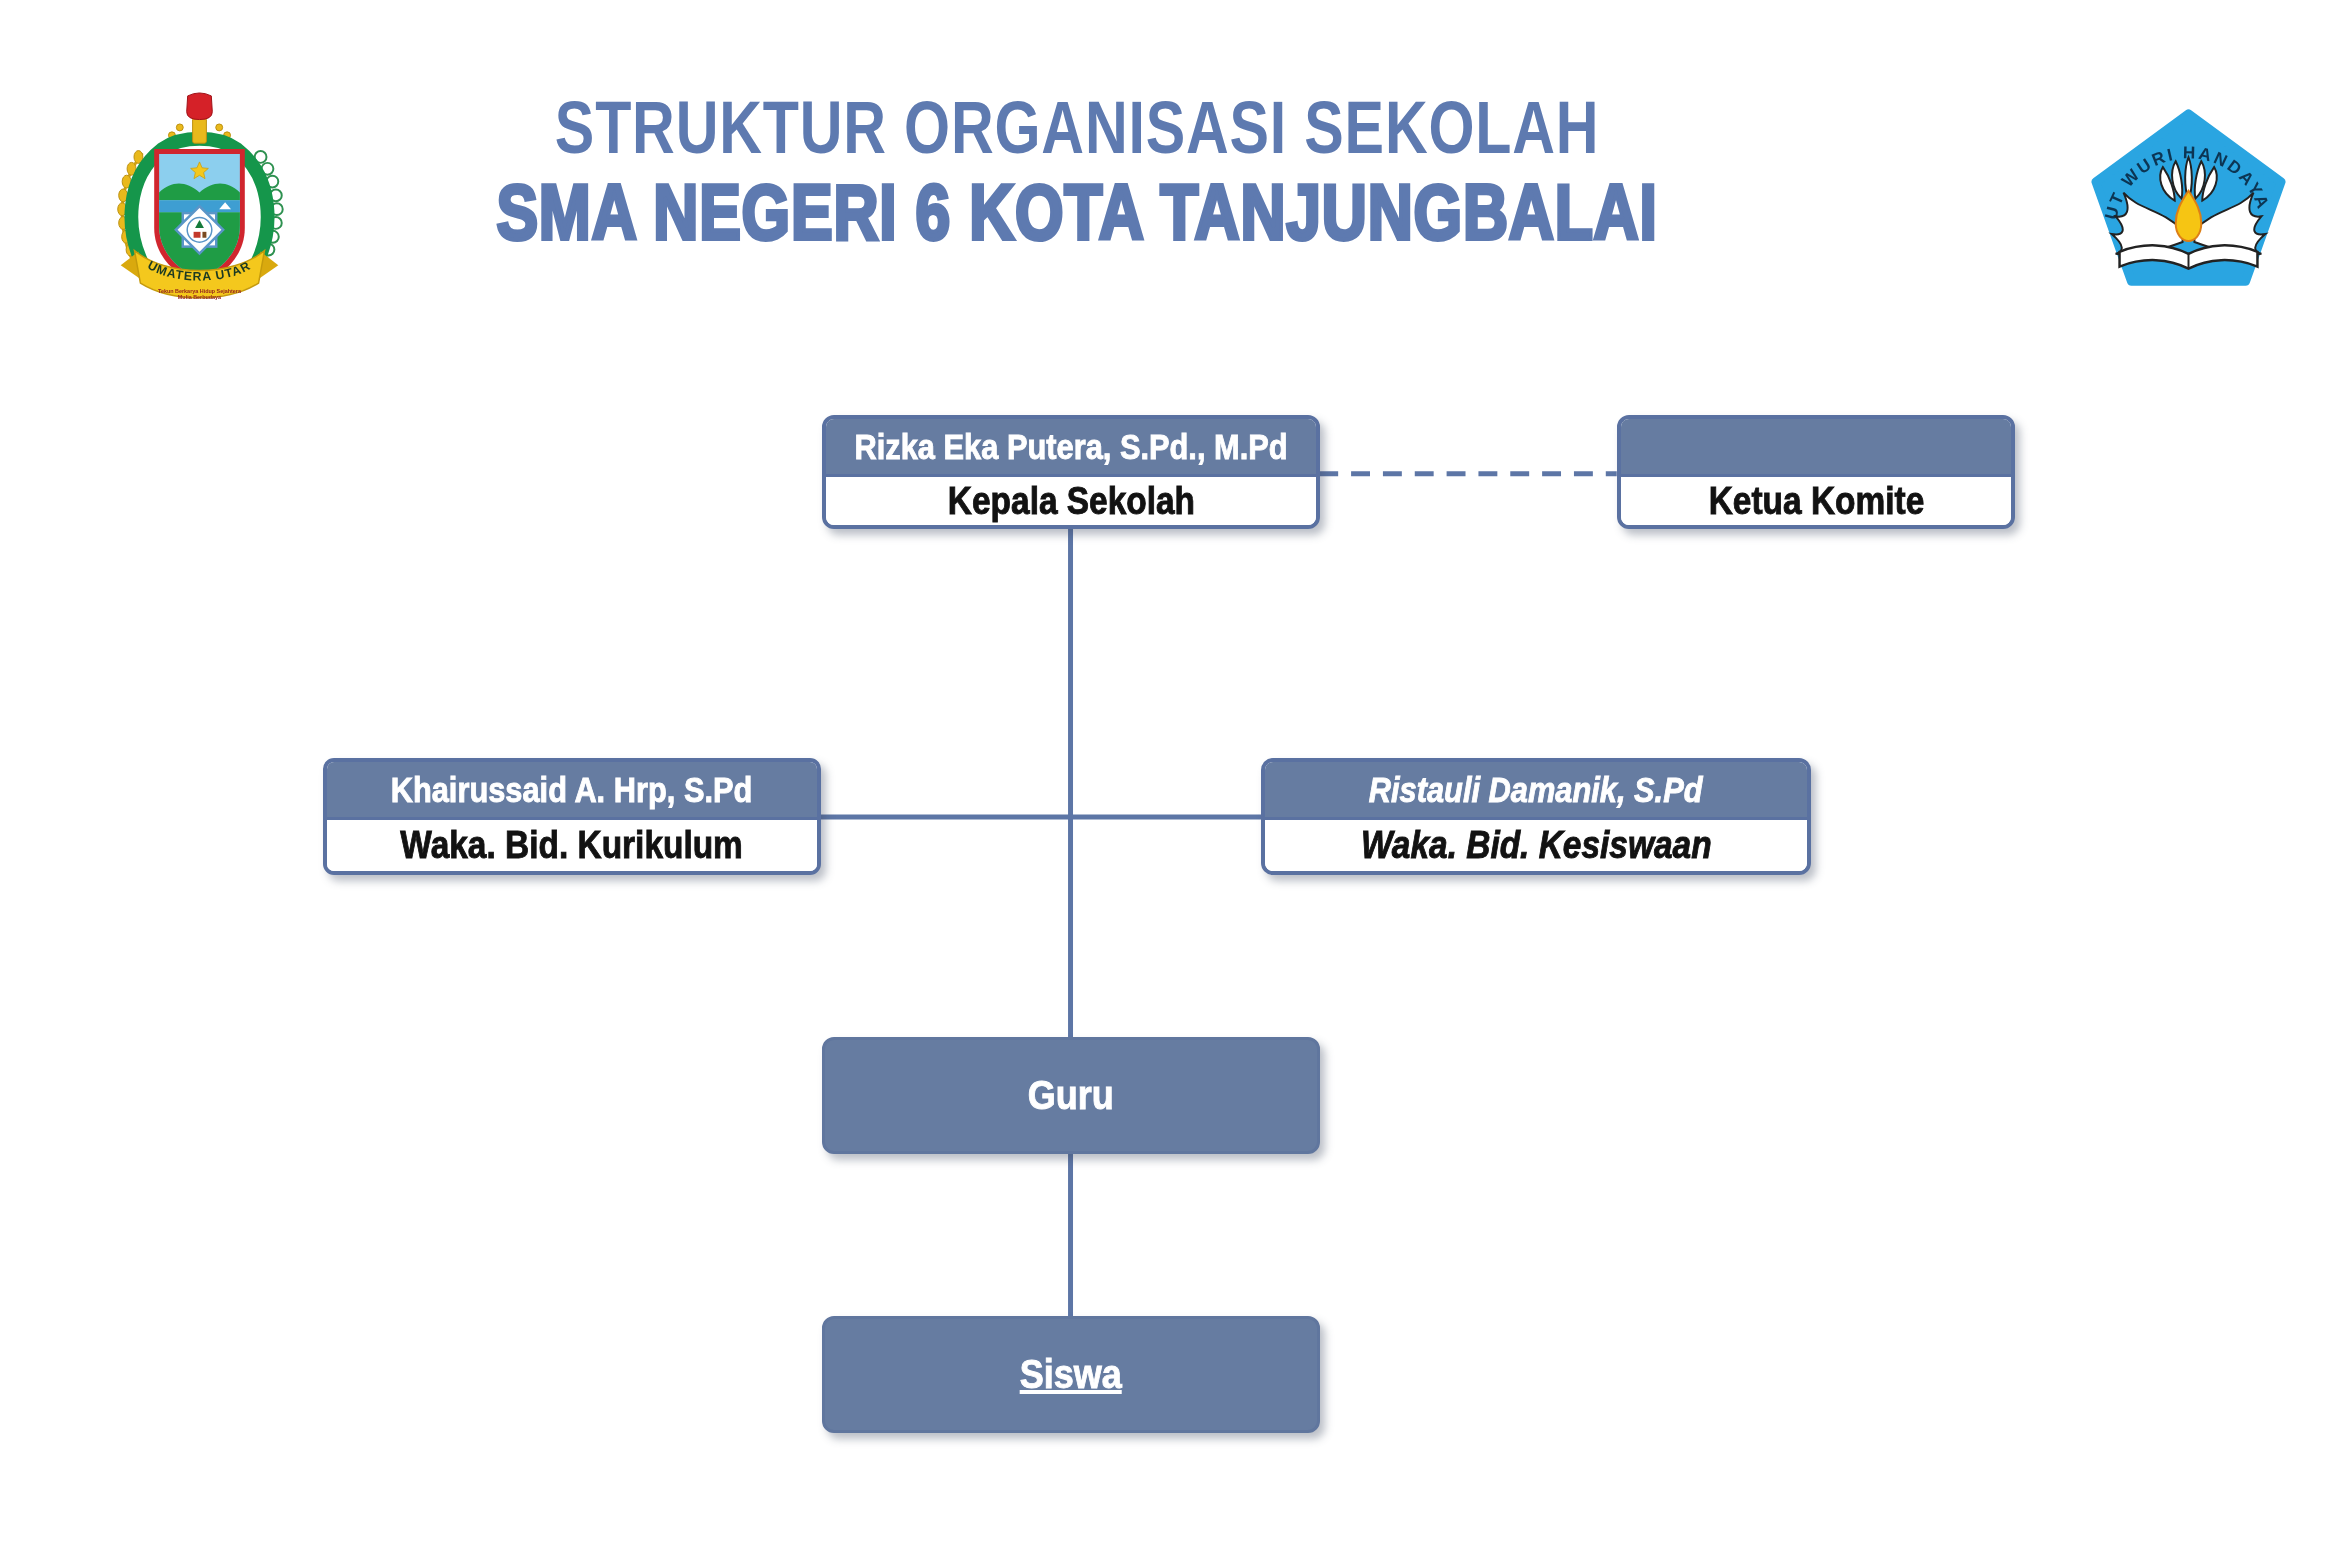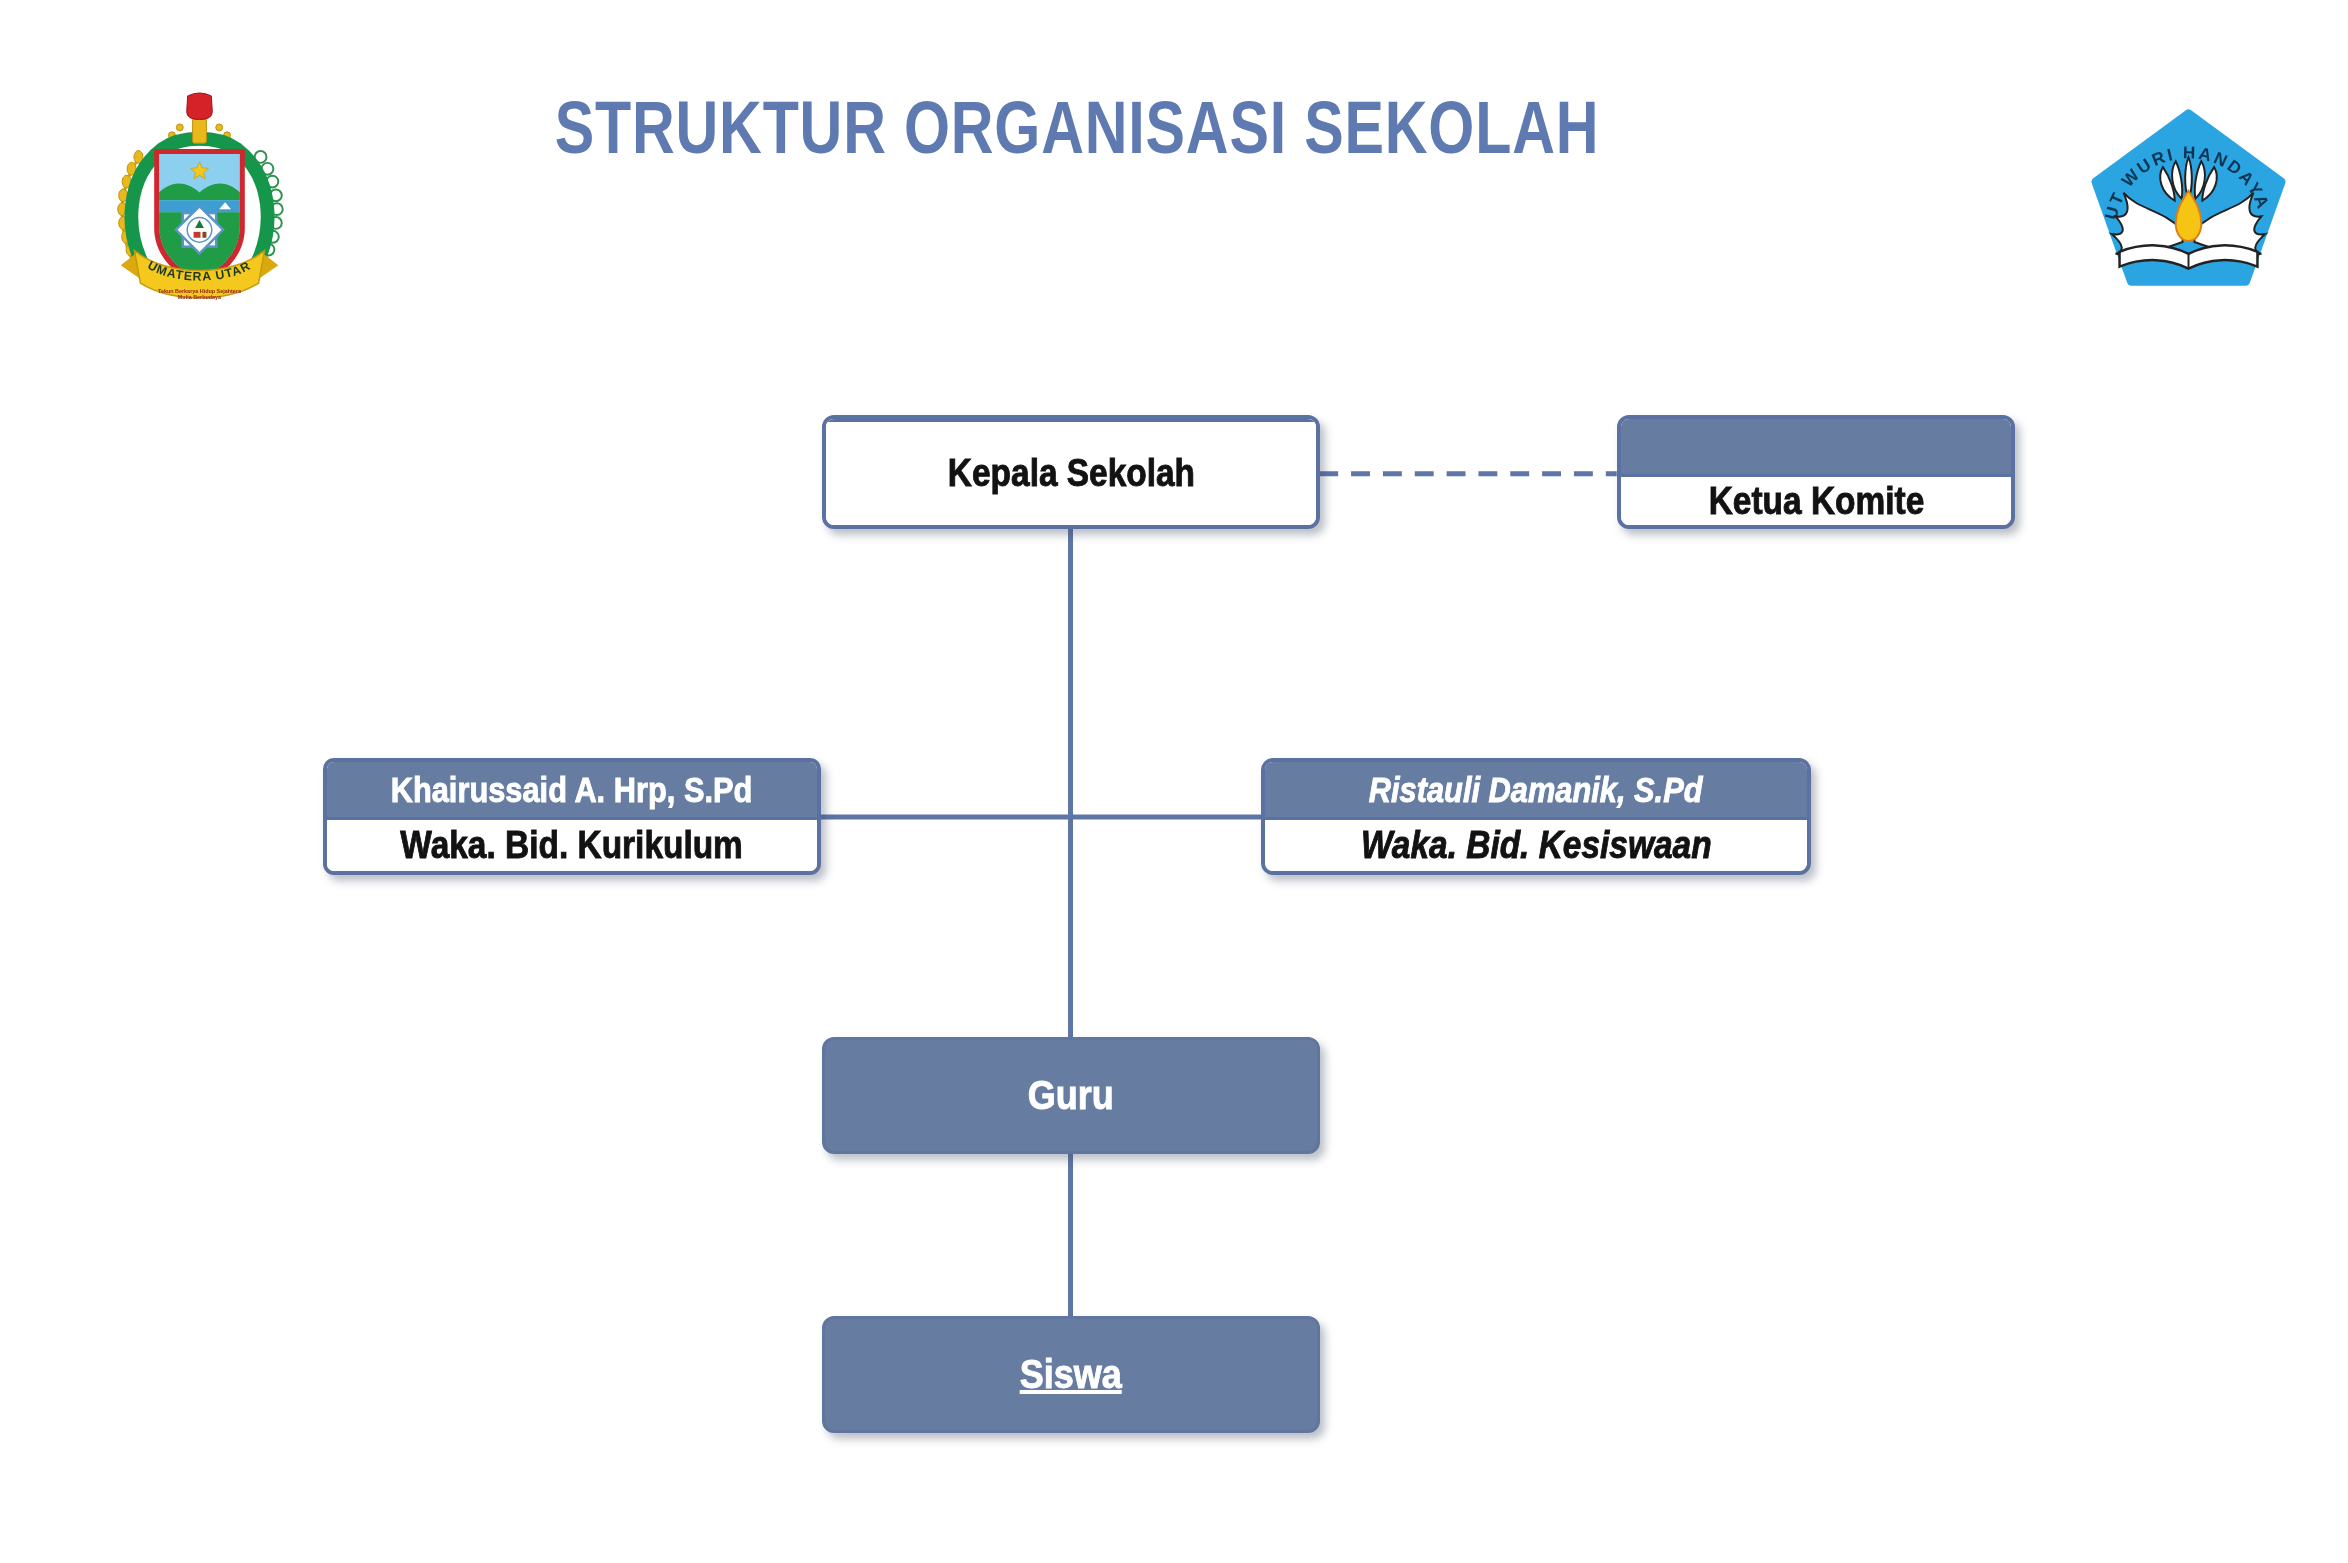--- a/index.html
+++ b/index.html
@@ -73,20 +73,21 @@
   .n-guru  {left:822px;top:1005px;width:498px;height:117px;}
   .n-siswa {left:822px;top:1284px;width:498px;height:117px;text-decoration:underline;}
 </style>
 </head>
 <body>
 
 <div class="canvas">
 
   <div class="title">
     <div><span class="l1">STRUKTUR ORGANISASI SEKOLAH</span></div>
+    <div><span class="l2">SMA NEGERI 6 KOTA TANJUNGBALAI</span></div>
   </div>
 
   <svg class="logo logo-left" viewBox="0 0 200 215">
 
     <path d="M40,188 C16,150 14,100 42,64" stroke="#cfa313" stroke-width="3" fill="none"></path>
     <g fill="#e9b91c" stroke="#bc8f10" stroke-width="1">
       <ellipse cx="38" cy="68" rx="4.5" ry="6.5"></ellipse>
         <ellipse cx="31" cy="80" rx="4.5" ry="6.5"></ellipse>
       <ellipse cx="26" cy="93" rx="4.5" ry="6.5"></ellipse>
         <ellipse cx="22.5" cy="107" rx="4.5" ry="6.5"></ellipse>
@@ -177,20 +178,23 @@
   </svg>
 
   <svg class="wires" width="2348" height="1563" viewBox="0 0 2360 1571">
     <line x1="1326" y1="444" x2="1625" y2="444" stroke-dasharray="19 13"></line>
     <line x1="1076" y1="498" x2="1076" y2="1012"></line>
     <line x1="823" y1="789" x2="1342" y2="789"></line>
     <line x1="1076" y1="1126" x2="1076" y2="1292"></line>
   </svg>
 
   <div class="duo n-kepala">
+    <div class="hdr">
+      <span class="t">Rizka Eka Putera, S.Pd., M.Pd</span>
+    </div>
     <div class="bdy">
       <span class="t">Kepala Sekolah</span>
     </div>
   </div>
 
   <div class="duo n-ketua">
     <div class="hdr">
       <span class="t"></span>
     </div>
     <div class="bdy">

